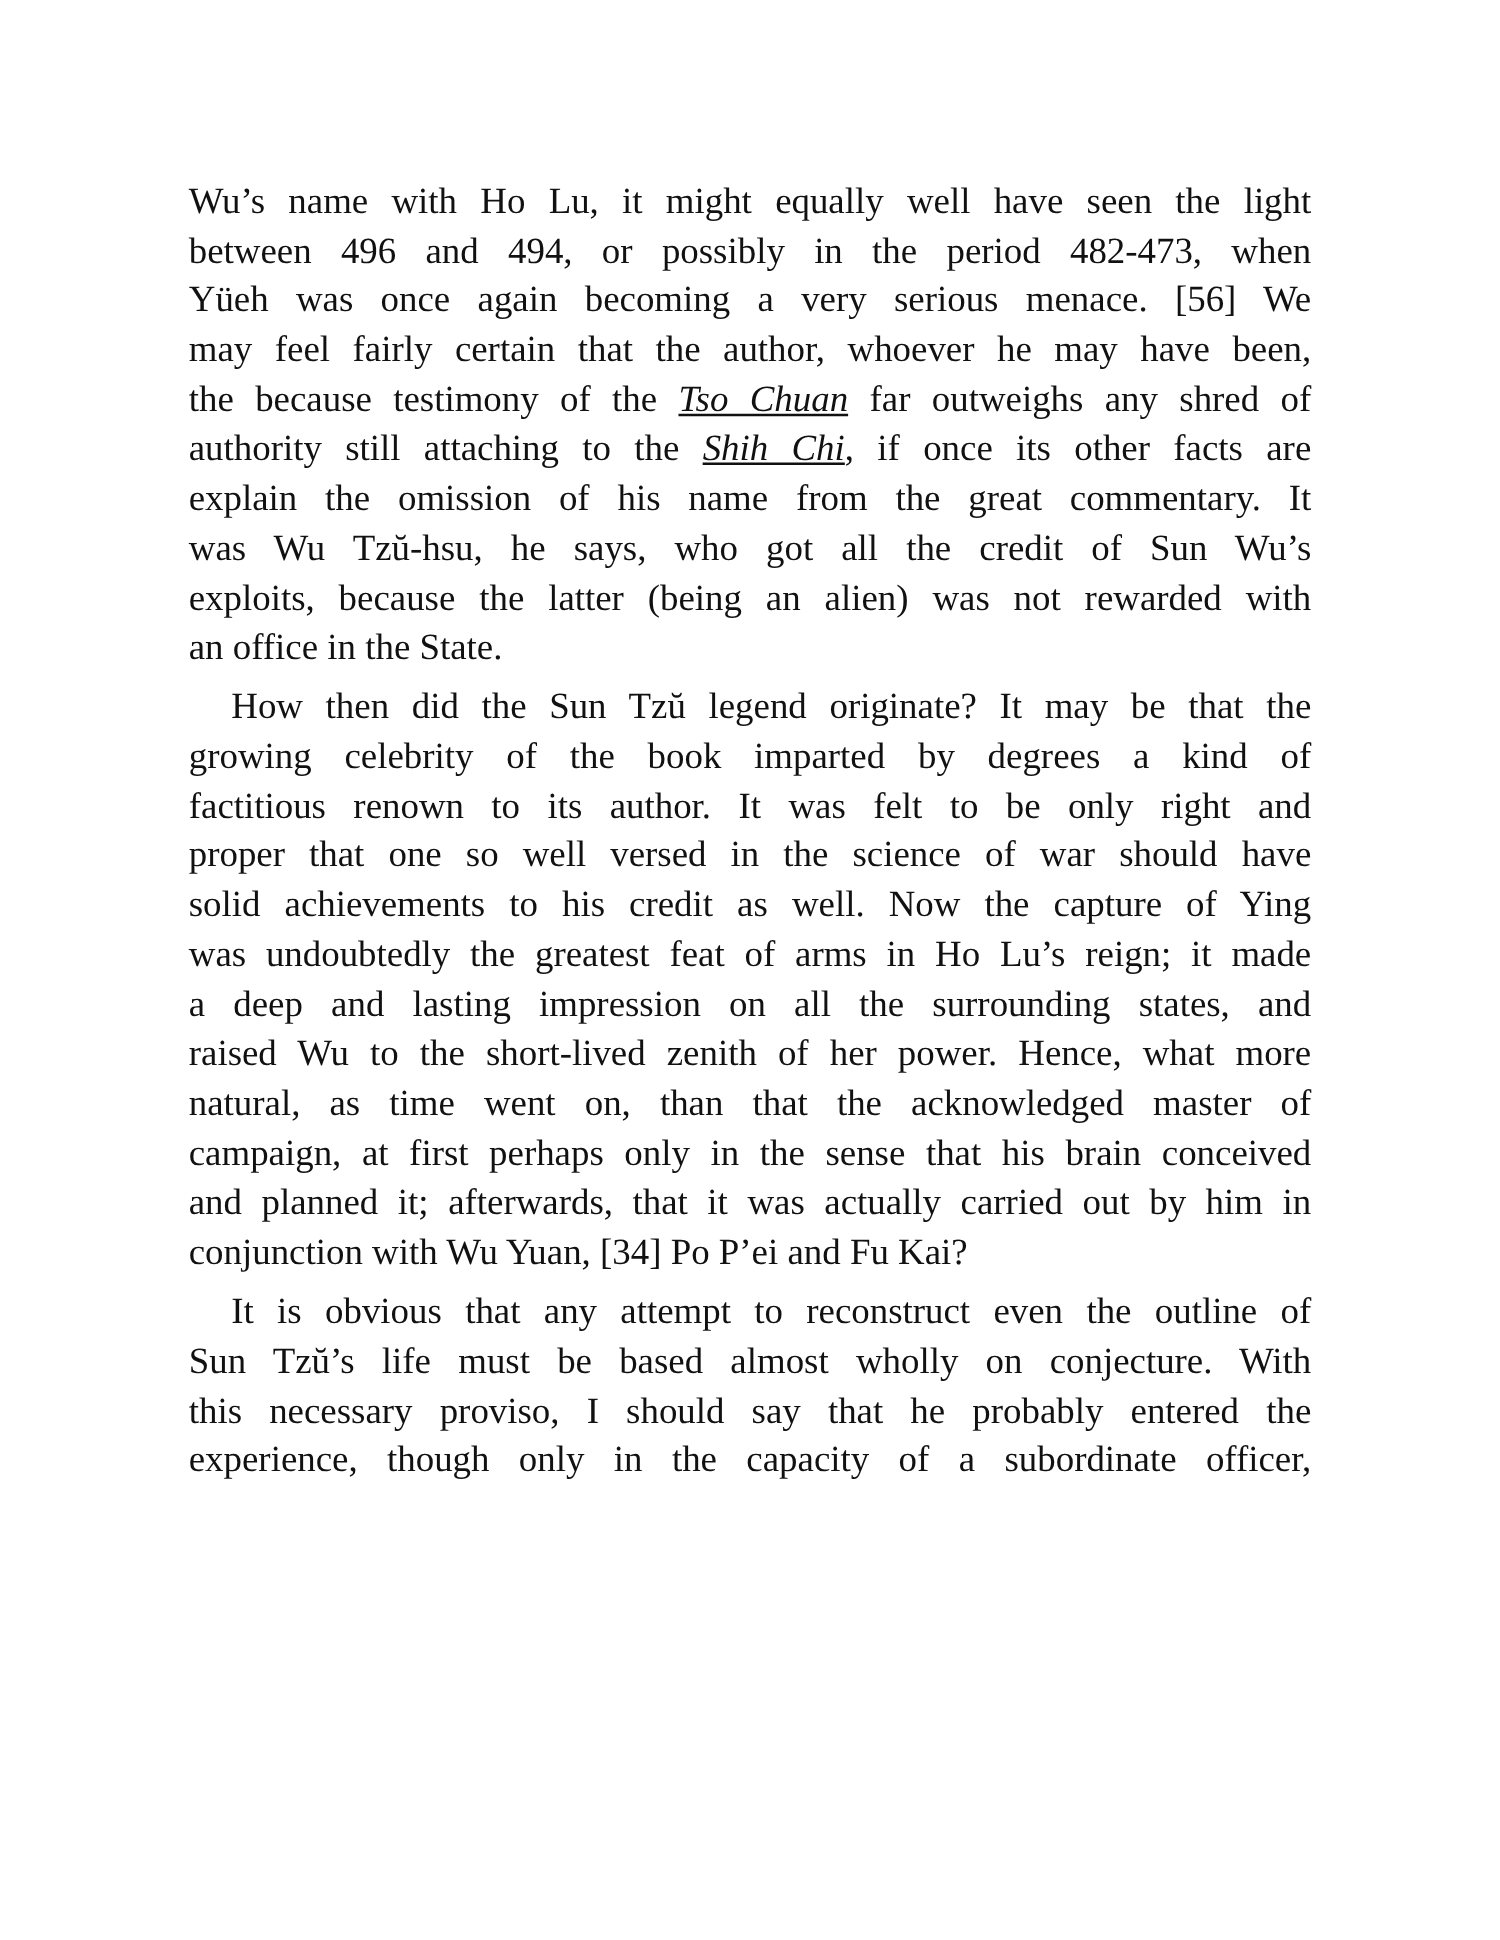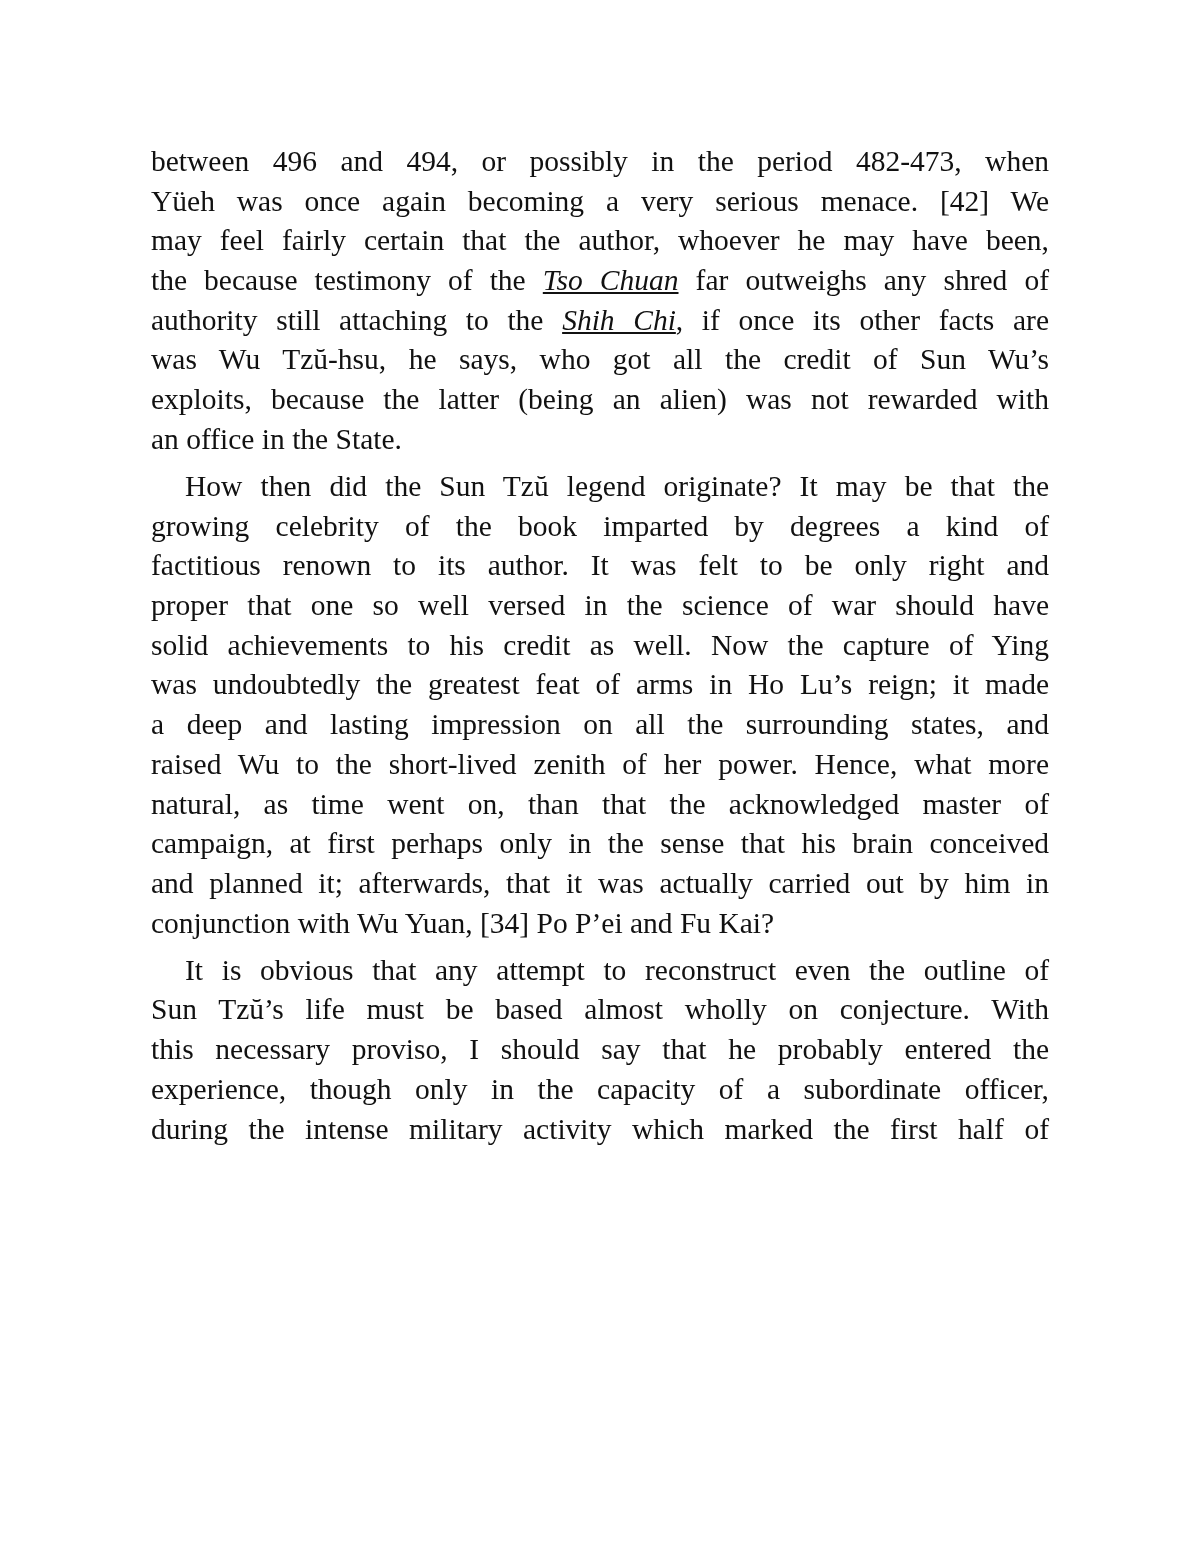--- a/index.html
+++ b/index.html
@@ -41,25 +41,27 @@
       padding-left: 34px;
     }
     .seg { display: inline; }
     .seg.italic { font-style: italic; text-decoration: underline; }
   </style>
 </head>
 <body>
 
 <div class="page" id="page">
     <div class="para">
+      <span class="line"><span class="seg">Wu’s name with Ho Lu, it might equally well have seen the light</span></span>
       <span class="line"><span class="seg">between 496 and 494, or possibly in the period 482-473, when</span></span>
-      <span class="line"><span class="seg">Yüeh was once again becoming a very serious menace. [42] We</span></span>
+      <span class="line"><span class="seg">Yüeh was once again becoming a very serious menace. [56] We</span></span>
       <span class="line"><span class="seg">may feel fairly certain that the author, whoever he may have been,</span></span>
       <span class="line"><span class="seg">the because testimony of the </span><span class="seg italic">Tso Chuan</span><span class="seg"> far outweighs any shred of</span></span>
       <span class="line"><span class="seg">authority still attaching to the </span><span class="seg italic">Shih Chi</span><span class="seg">, if once its other facts are</span></span>
+      <span class="line"><span class="seg">explain the omission of his name from the great commentary. It</span></span>
       <span class="line"><span class="seg">was Wu Tzŭ-hsu, he says, who got all the credit of Sun Wu’s</span></span>
       <span class="line"><span class="seg">exploits, because the latter (being an alien) was not rewarded with</span></span>
       <span class="line last"><span class="seg">an office in the State.</span></span>
     </div>
     <div class="para">
       <span class="line indent"><span class="seg">How then did the Sun Tzŭ legend originate? It may be that the</span></span>
       <span class="line"><span class="seg">growing celebrity of the book imparted by degrees a kind of</span></span>
       <span class="line"><span class="seg">factitious renown to its author. It was felt to be only right and</span></span>
       <span class="line"><span class="seg">proper that one so well versed in the science of war should have</span></span>
       <span class="line"><span class="seg">solid achievements to his credit as well. Now the capture of Ying</span></span>
@@ -69,15 +71,14 @@
       <span class="line"><span class="seg">natural, as time went on, than that the acknowledged master of</span></span>
       <span class="line"><span class="seg">campaign, at first perhaps only in the sense that his brain conceived</span></span>
       <span class="line"><span class="seg">and planned it; afterwards, that it was actually carried out by him in</span></span>
       <span class="line last"><span class="seg">conjunction with Wu Yuan, [34] Po P’ei and Fu Kai?</span></span>
     </div>
     <div class="para">
       <span class="line indent"><span class="seg">It is obvious that any attempt to reconstruct even the outline of</span></span>
       <span class="line"><span class="seg">Sun Tzŭ’s life must be based almost wholly on conjecture. With</span></span>
       <span class="line"><span class="seg">this necessary proviso, I should say that he probably entered the</span></span>
       <span class="line"><span class="seg">experience, though only in the capacity of a subordinate officer,</span></span>
-      <span class="line"><span class="seg">during the intense military activity which marked the first half of</span></span>
     </div>
   </div>
 
 </body></html>

